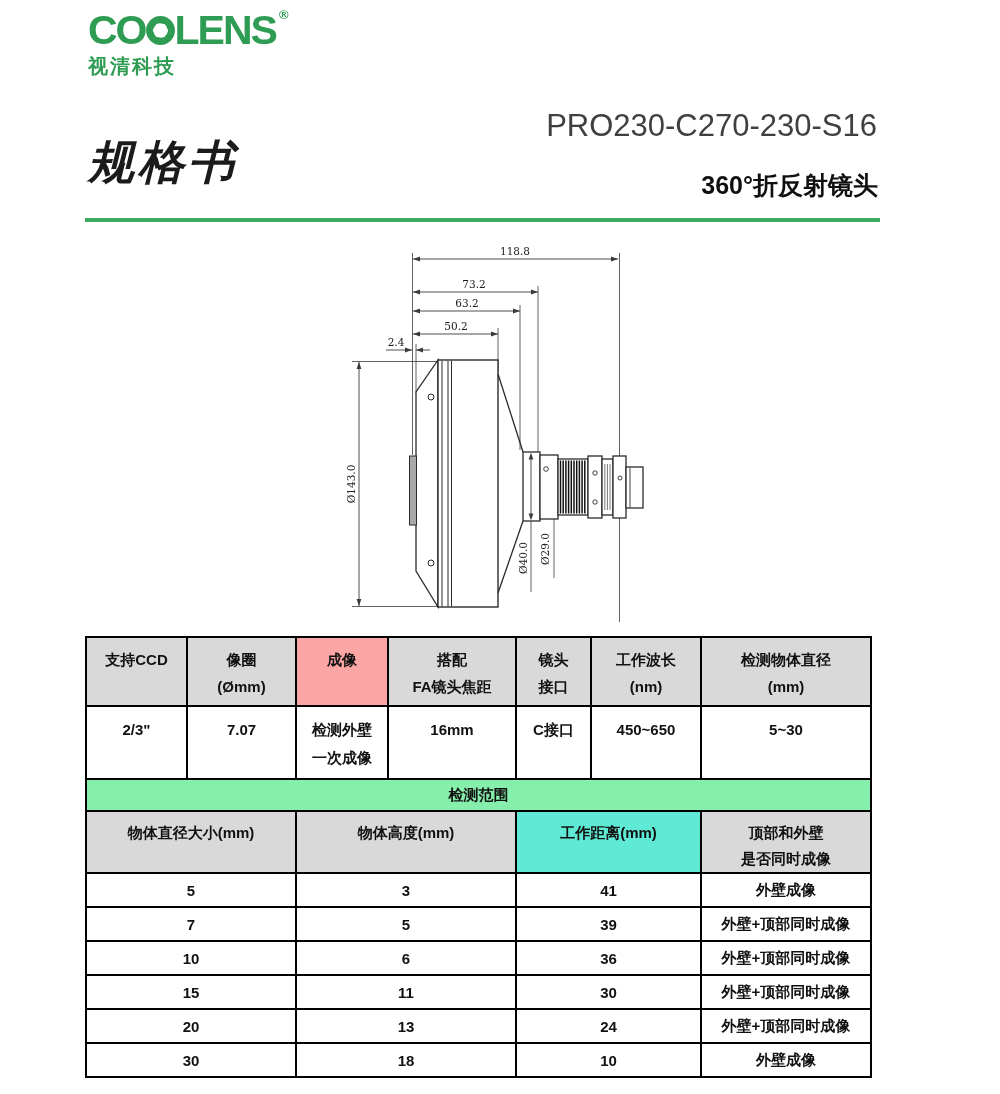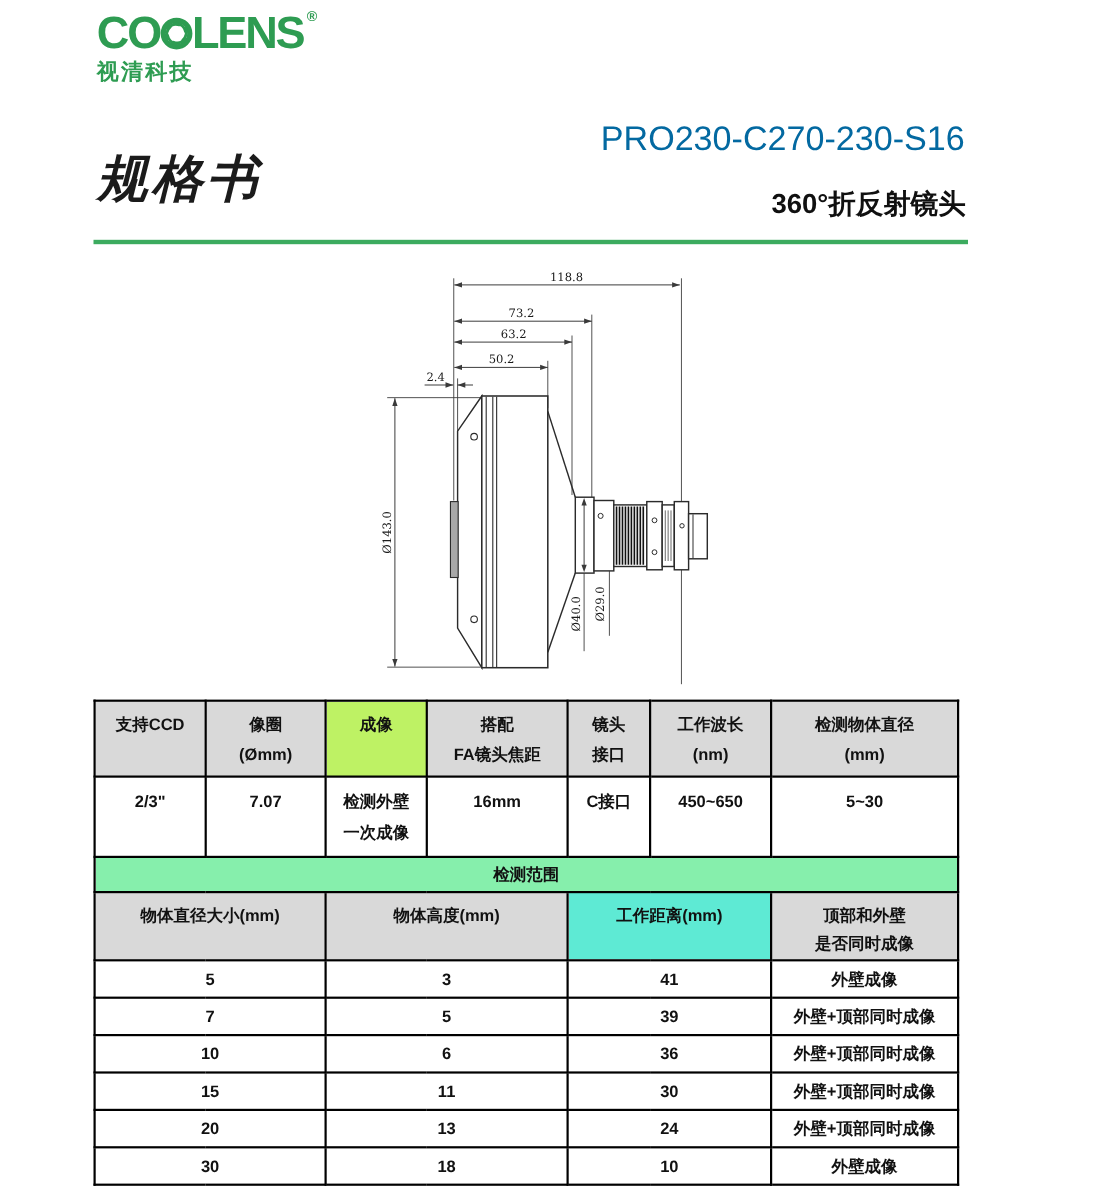--- a/index.html
+++ b/index.html
@@ -10,21 +10,21 @@
   .logo{position:absolute;left:88px;top:10px;}
   .logo-word{display:flex;align-items:center;font-weight:800;font-size:41px;
              letter-spacing:-2px;line-height:1;}
   .logo-word .ap{width:31px;height:31px;margin:0 -1px;flex:0 0 auto;}
   .reg{font-size:13px;font-weight:700;line-height:1;align-self:flex-start;margin-left:3px;margin-top:-2px;}
   .logo-sub{font-weight:700;font-size:20px;letter-spacing:2px;margin-top:4px;line-height:1.1;}
 
   
   .doc-title{position:absolute;left:88px;top:132px;font-size:46px;font-weight:600;
              color:#1b1b1b;letter-spacing:4px;font-style:italic;}
-  .model{position:absolute;right:123px;top:108px;font-size:31px;font-weight:500;color:#0369a1;}
+  .model{position:absolute;right:123px;top:108px;font-size:31px;font-weight:500;color:#404040;}
   .ptype{position:absolute;right:122px;top:169px;font-size:25px;font-weight:700;color:#101010;text-align:right;}
   .rule{position:absolute;left:85px;top:218px;width:795px;height:4px;}
 
   
   .draw{position:absolute;left:335px;top:243px;width:345px;height:392px;}
   .draw svg{display:block;width:100%;height:100%;}
   .dimtxt{font-family:"DejaVu Serif","Liberation Serif",serif;font-size:10.5px;fill:#1a1a1a;}
 
   
   table.spec{position:absolute;left:85px;top:636px;width:787px;border-collapse:collapse;
@@ -196,21 +196,21 @@
     <tbody>
         <tr class="h1">
       <td style="background:#D9D9D9">
             <span class="cellline">支持CCD</span>
             <span class="cellline"></span>
           </td>
       <td style="background:#D9D9D9">
             <span class="cellline">像圈</span>
             <span class="cellline">(Ømm)</span>
           </td>
-      <td style="background:#bef264">
+      <td style="background:#fca5a5">
             <span class="cellline">成像</span>
             <span class="cellline"></span>
           </td>
       <td style="background:#D9D9D9">
             <span class="cellline">搭配</span>
             <span class="cellline">FA镜头焦距</span>
           </td>
       <td style="background:#D9D9D9">
             <span class="cellline">镜头</span>
             <span class="cellline">接口</span>

